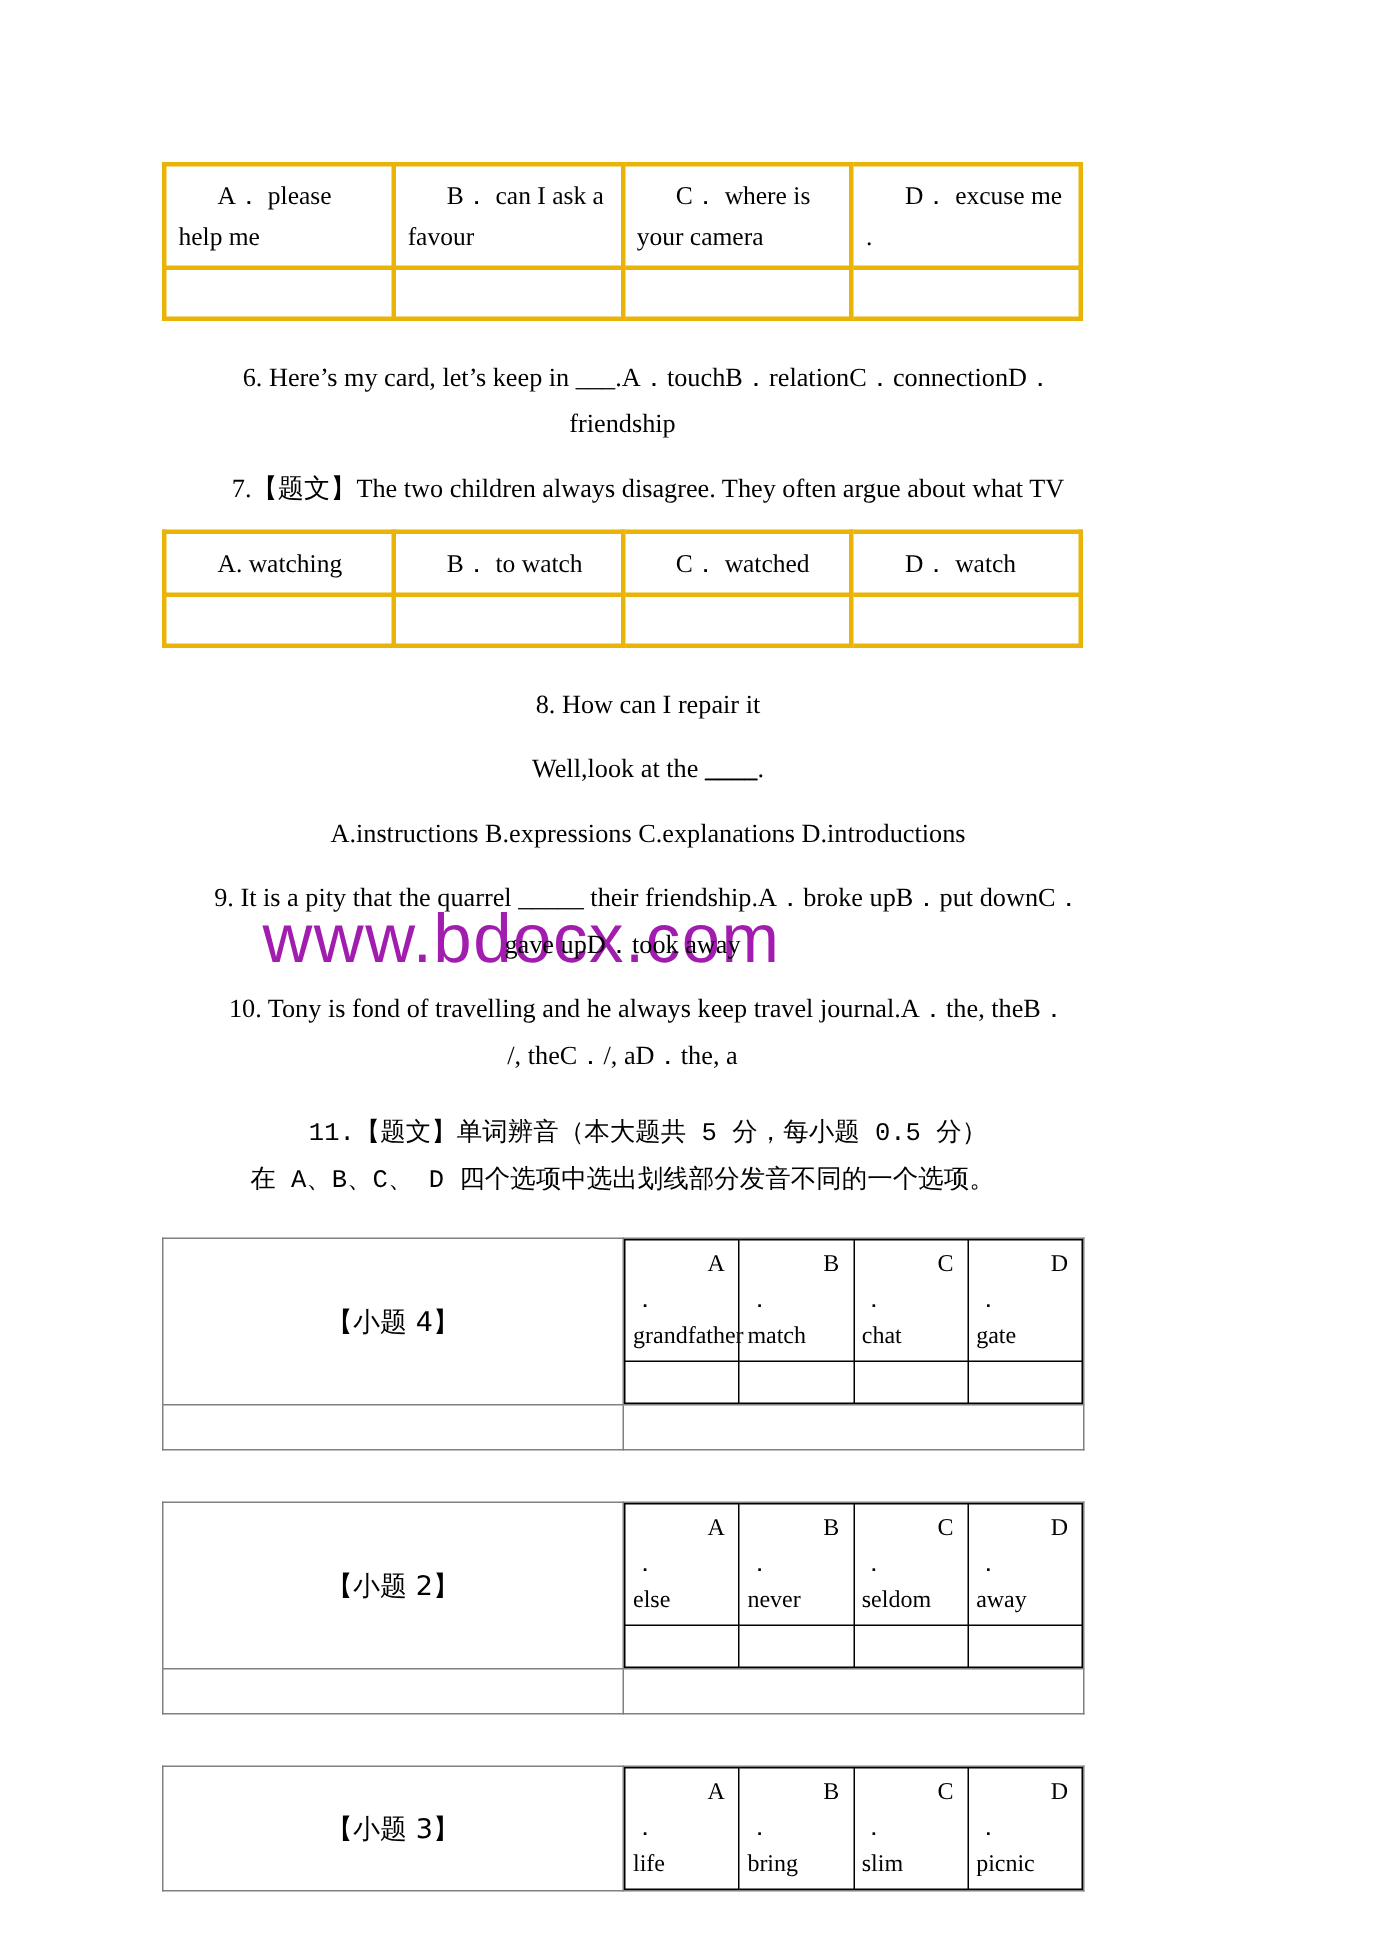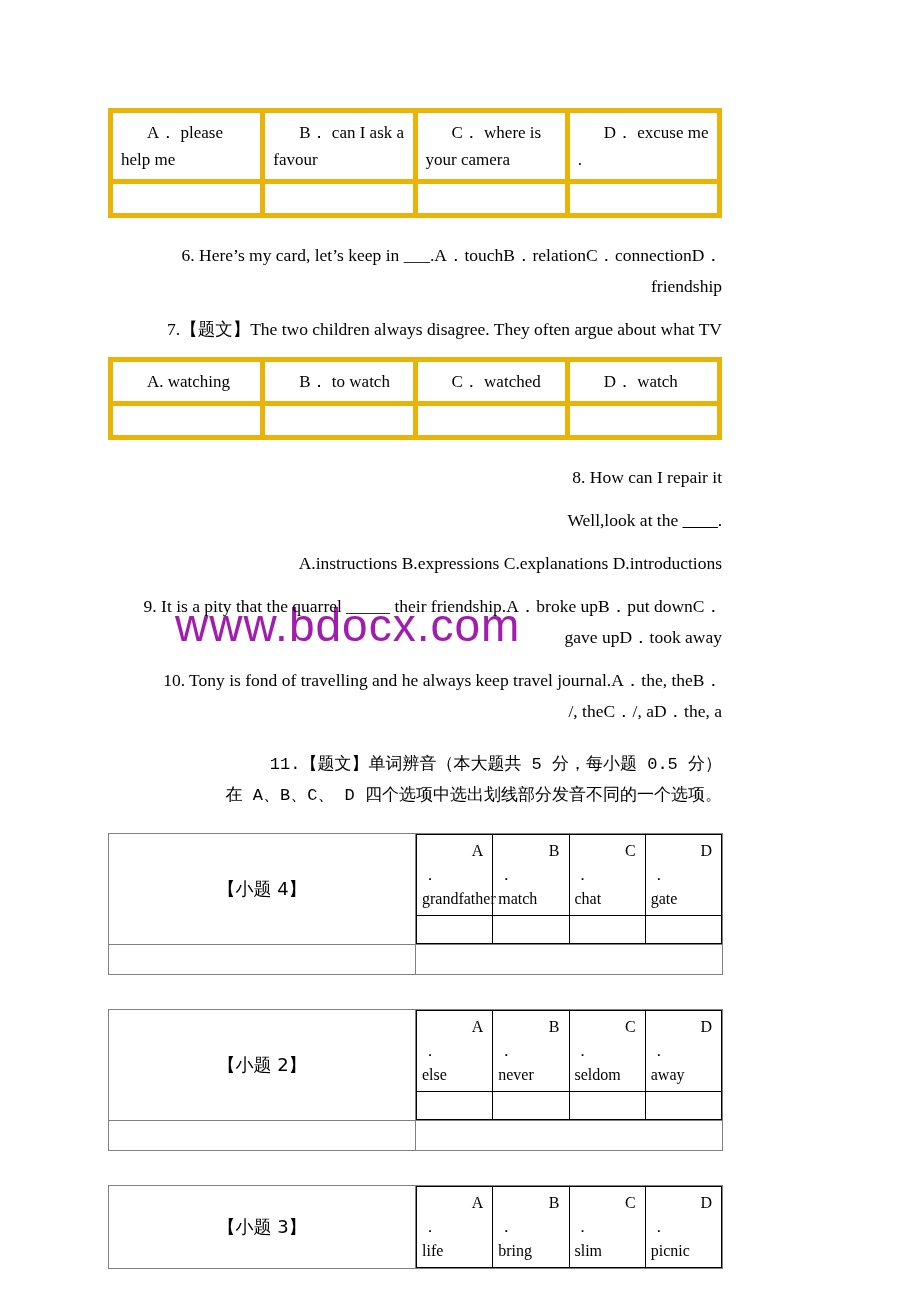--- a/index.html
+++ b/index.html
@@ -46,42 +46,42 @@
     padding-left: 108px;
     padding-right: 198px;
   }
 
   
   .para {
     font-size: 17.5px;
     line-height: 31px;
     margin: 0;
     padding: 0;
-    text-align: right;
+    text-align: center;
   }
   .para.indent {
     text-indent: 34px;
   }
   .ul { text-decoration: underline; }
 
   .cn {
     font-family: Liberation Mono, monospace;
     font-size: 17px;
   }
 
   
   table.opt {
     border-collapse: collapse;
     table-layout: fixed;
     width: 614px;
     margin: 0;
     background: transparent;
   }
   table.opt td {
-    border: 5px solid #eab308;
+    border: 3px solid #eab308;
     vertical-align: top;
     padding: 6px 8px 6px 8px;
     font-size: 17px;
     line-height: 27px;
     box-sizing: border-box;
   }
   table.opt td.opt-cell {
     text-indent: 26px;
   }
   table.opt tr.answer-row td {

